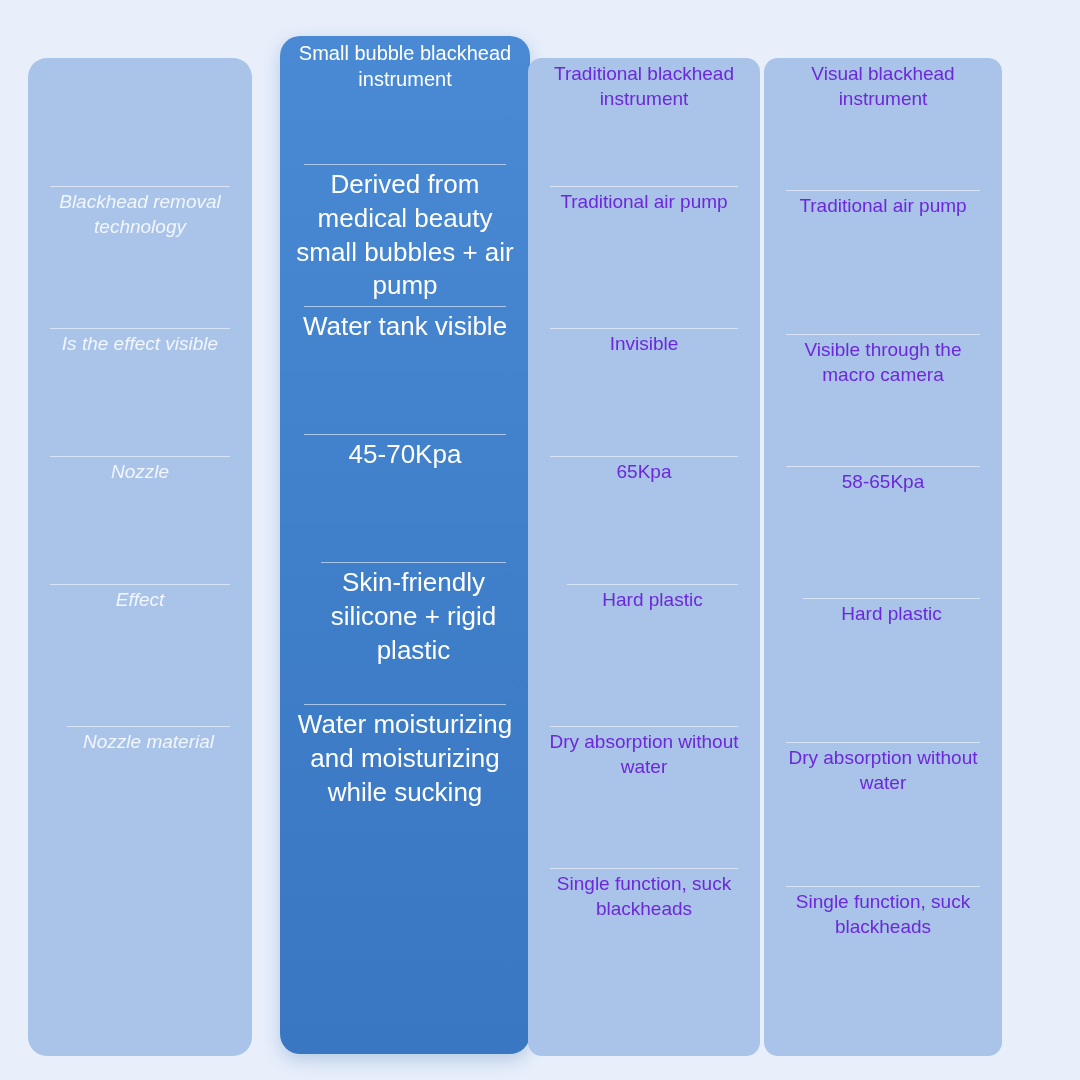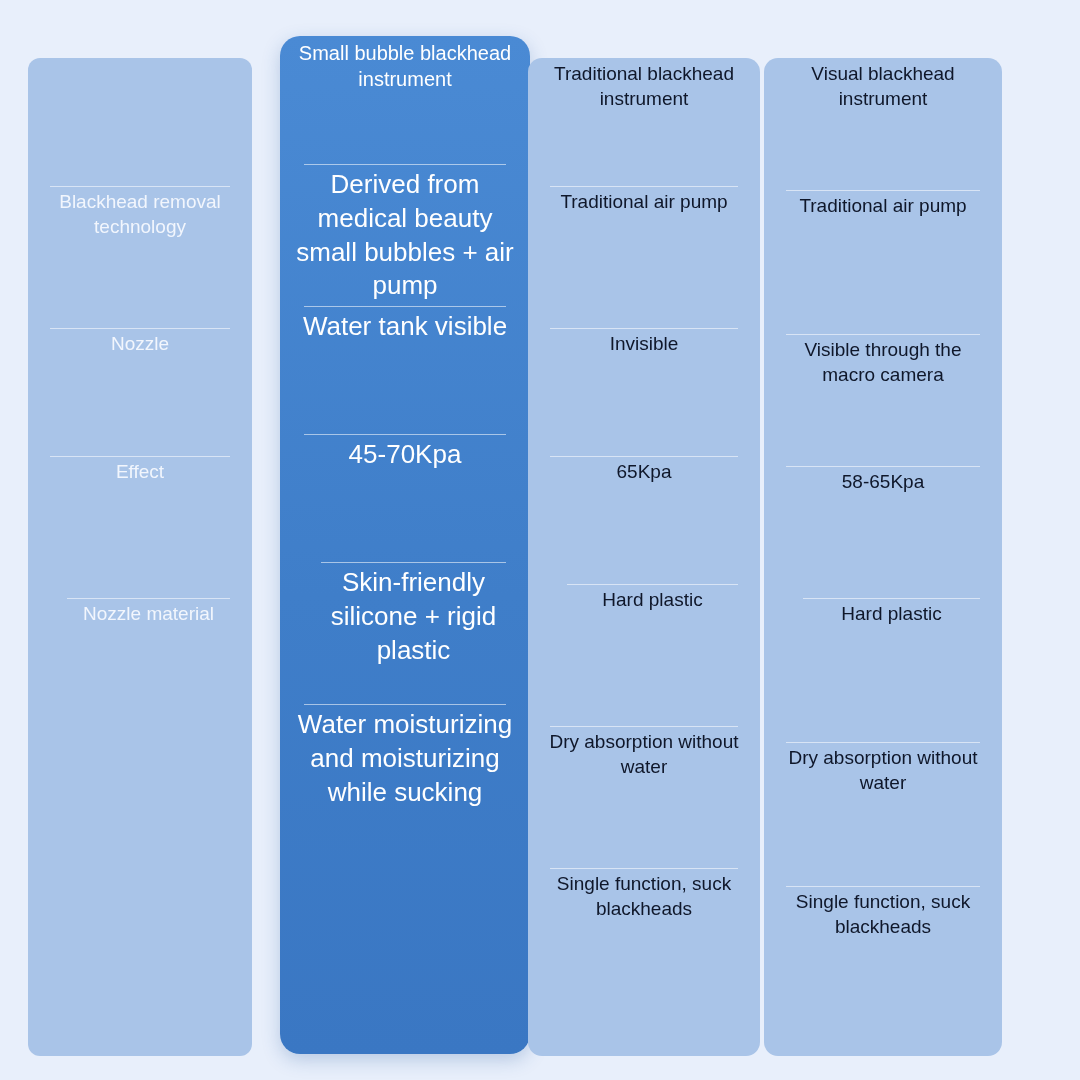--- a/index.html
+++ b/index.html
@@ -35,22 +35,23 @@
     align-items: stretch;
   }
   
   .col-label   { width: 252px; }
   .col-main    { width: 248px; }
   .col-trad    { width: 236px; }
   .col-visual  { width: 250px; }
 
   .col-label .panel {
     background: #a9c4e8;
-    border-radius: 12px;
+    border-radius: 19px;
     width: 224px;
+    font-style: italic;
   }
   .col-trad .panel {
     background: #a9c4e8;
     border-radius: 14px;
     width: 232px;
   }
   .col-visual .panel {
     background: #a9c4e8;
     border-radius: 14px;
     width: 238px;
@@ -100,21 +101,21 @@
   }
   .col-main .cell.div::before {
     background: rgba(255,255,255,0.55);
     left: 24px;
     right: 24px;
   }
 
   
   .col-label .cell { color: #f2f6fd; font-size: 19px; }
   .col-main  .cell { color: #ffffff; font-size: 26px; }
-  .col-trad  .cell, .col-visual .cell { color: #0f172a; font-size: 19px; }
+  .col-trad  .cell, .col-visual .cell { color: #6d28d9; font-size: 19px; }
 
   .col-main .cell.head { font-size: 20px; }
   .col-trad .cell.head, .col-visual .cell.head { font-size: 19px; }
 
   
   .r0 { height: 128px; }
   .r1 { height: 142px; }
   .r2 { height: 128px; }
   .r3 { height: 128px; }
   .r4 { height: 142px; margin-left: 17px; }
@@ -126,20 +127,23 @@
 
 <div class="board">
   <div class="table">
 
     <div class="col col-label">
       <div class="panel">
         <div class="cell r0"></div>
         <div class="cell r1 div">
             <span class="txt">Blackhead removal technology</span>
           </div>
+        <div class="cell r2 div">
+            <span class="txt">Is the effect visible</span>
+          </div>
         <div class="cell r3 div">
             <span class="txt">Nozzle</span>
           </div>
         <div class="cell r5 div">
             <span class="txt">Effect</span>
           </div>
         <div class="cell r4 div">
             <span class="txt">Nozzle material</span>
           </div>
       </div>

